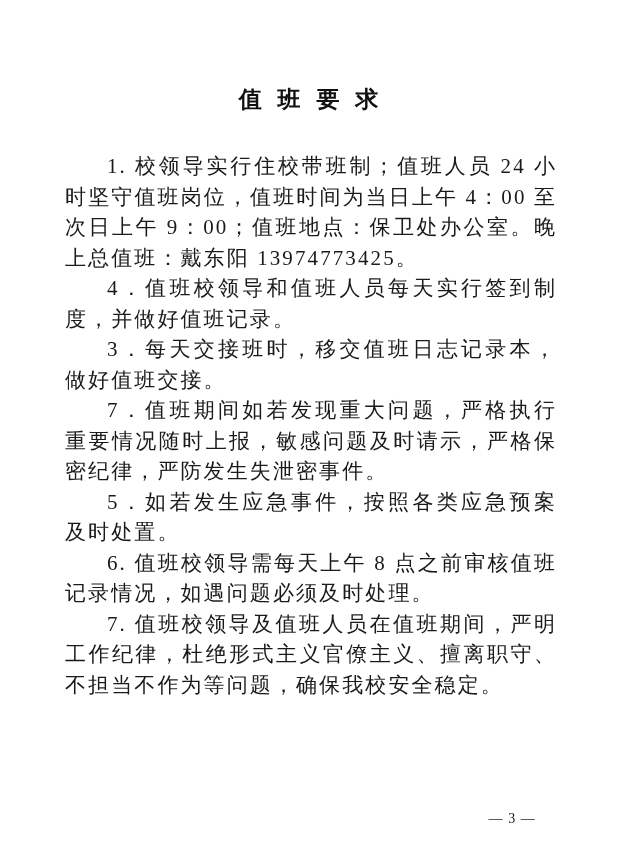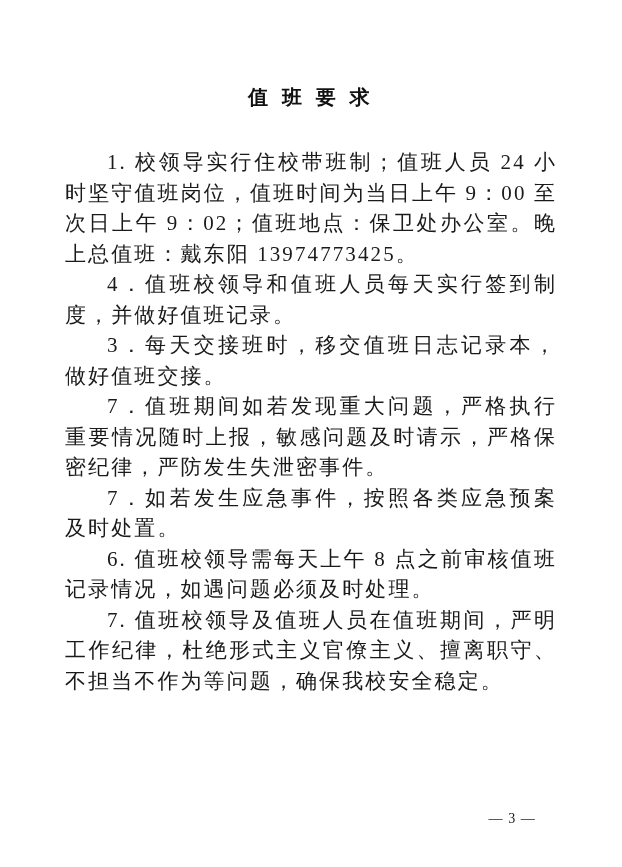--- a/index.html
+++ b/index.html
@@ -13,21 +13,21 @@
     height: 867px;
     background: #ffffff;
     overflow: hidden;
     font-family: "Liberation Serif", "DejaVu Serif", serif;
     color: #1a1a1a;
   }
   .doc-title {
     margin: 0;
     padding-top: 84px;
     text-align: center;
-    font-size: 20px;
+    font-size: 23px;
     font-weight: bold;
     letter-spacing: 0.22em;
     color: #111111;
     font-family: "Liberation Serif", "DejaVu Serif", serif;
   }
   .doc-body {
     margin: 36px auto 0 auto;
     width: 492px;
   }
   .doc-body p {
@@ -51,24 +51,24 @@
   }
 </style>
 </head>
 <body>
 
 <div class="page">
 
   <h1 class="doc-title">值 班 要 求</h1>
 
   <div class="doc-body">
-    <p>1. 校领导实行住校带班制；值班人员 24 小时坚守值班岗位，值班时间为当日上午 9：00 至次日上午 9：02；值班地点：保卫处办公室。晚上总值班：戴东阳 13974773425。</p>
+    <p>1. 校领导实行住校带班制；值班人员 24 小时坚守值班岗位，值班时间为当日上午 4：00 至次日上午 9：00；值班地点：保卫处办公室。晚上总值班：戴东阳 13974773425。</p>
     <p>4．值班校领导和值班人员每天实行签到制度，并做好值班记录。</p>
     <p>3．每天交接班时，移交值班日志记录本，做好值班交接。</p>
     <p>7．值班期间如若发现重大问题，严格执行重要情况随时上报，敏感问题及时请示，严格保密纪律，严防发生失泄密事件。</p>
-    <p>7．如若发生应急事件，按照各类应急预案及时处置。</p>
+    <p>5．如若发生应急事件，按照各类应急预案及时处置。</p>
     <p>6. 值班校领导需每天上午 8 点之前审核值班记录情况，如遇问题必须及时处理。</p>
     <p>7. 值班校领导及值班人员在值班期间，严明工作纪律，杜绝形式主义官僚主义、擅离职守、不担当不作为等问题，确保我校安全稳定。</p>
   </div>
 
   <div class="page-number">— 3 —</div>
 
 </div>
 
 </body></html>

